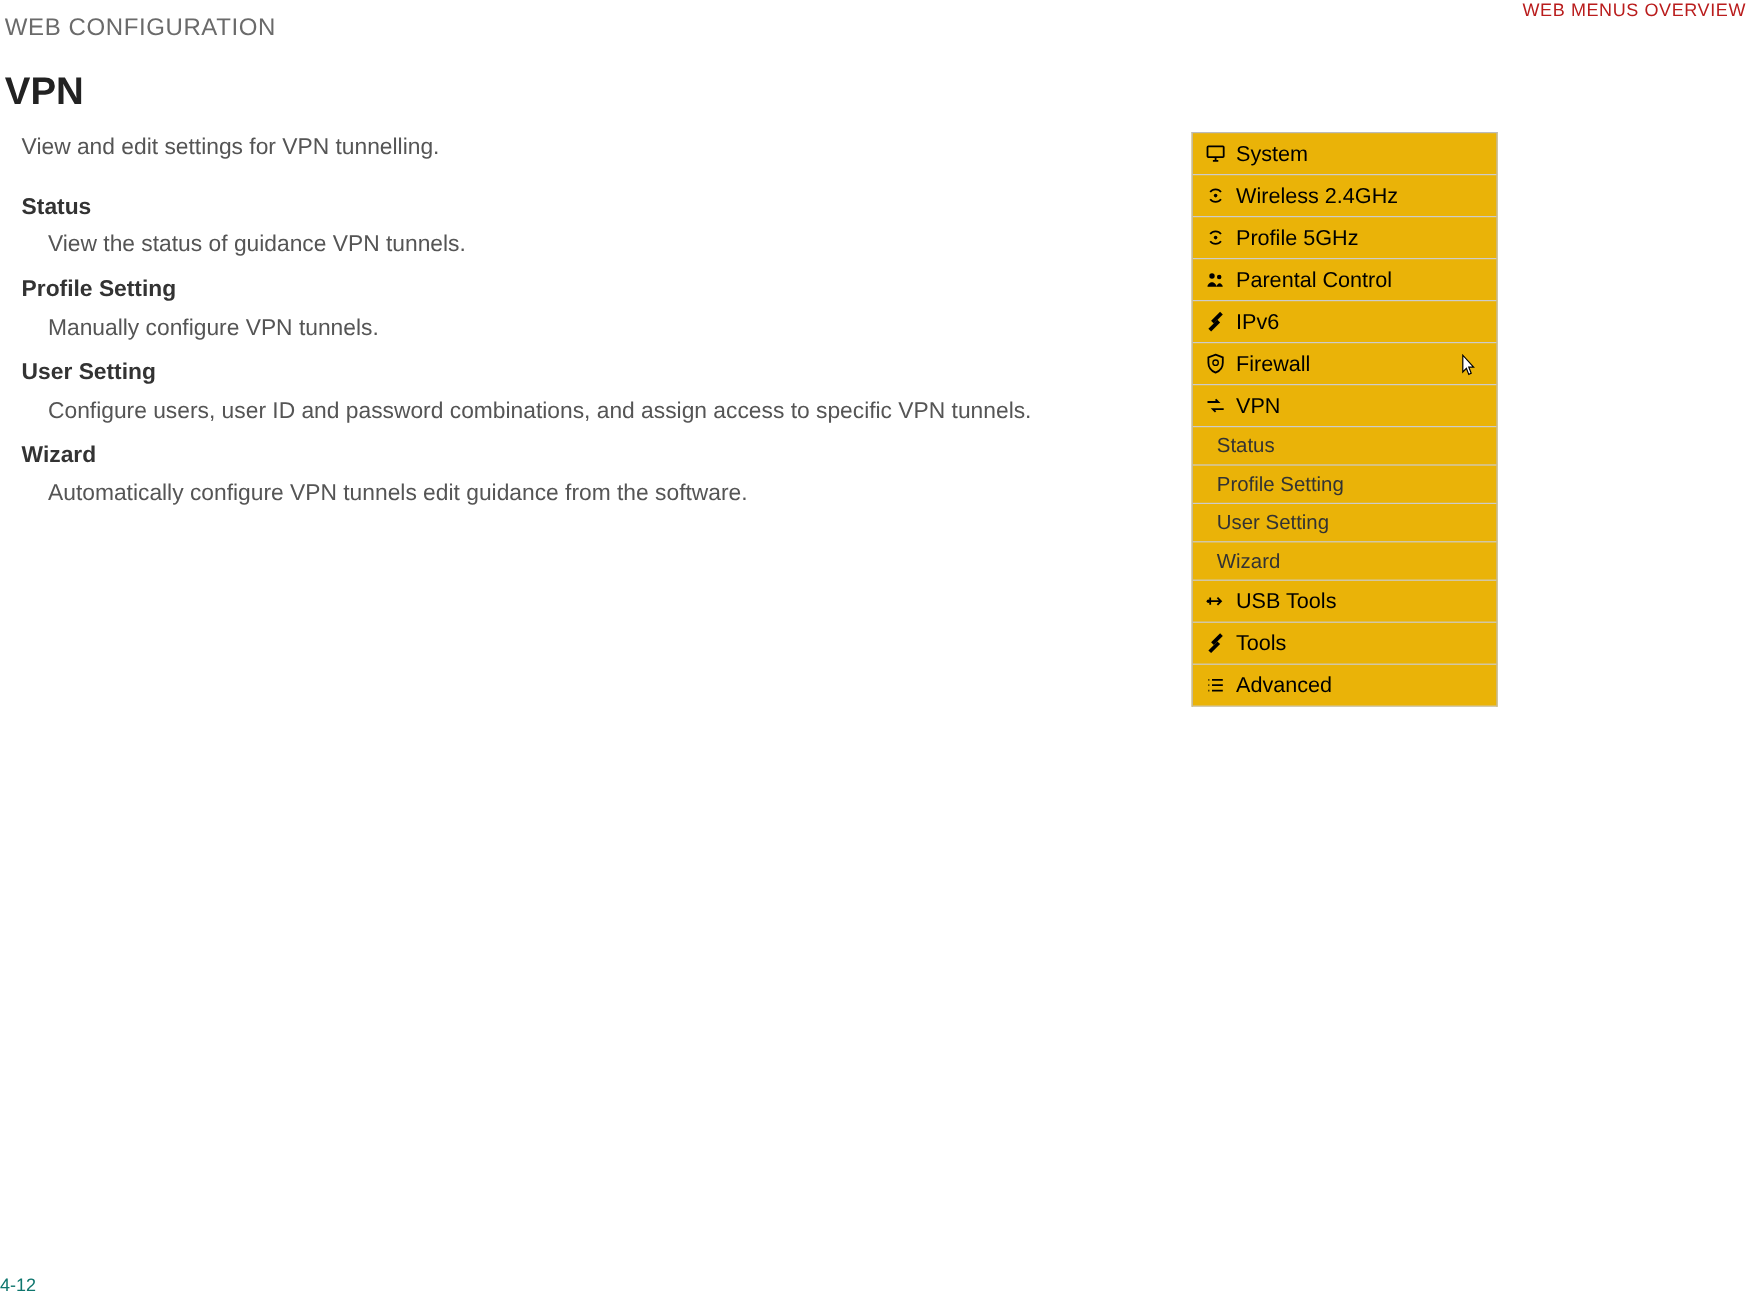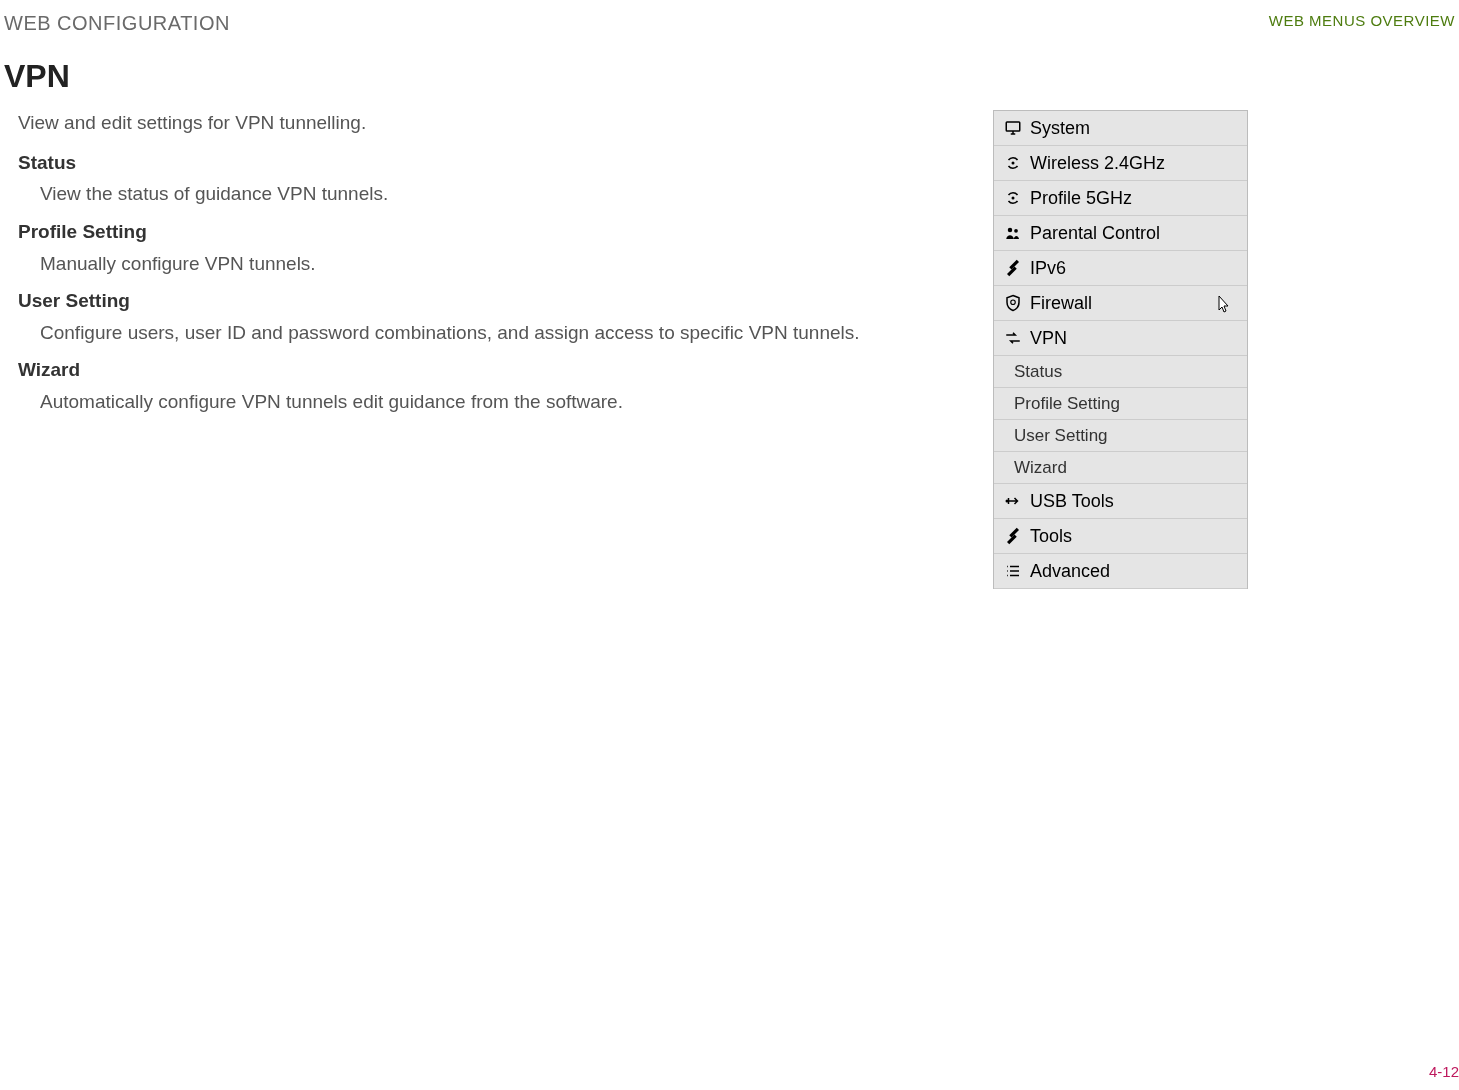--- a/index.html
+++ b/index.html
@@ -14,64 +14,64 @@
   .header-left {
     position: absolute;
     top: 12px; left: 4px;
     font-size: 20px;
     font-variant: small-caps;
     letter-spacing: 0.5px;
     color: #6a6a6a;
   }
   .header-right {
     position: absolute;
-    top: 12px; right: 4px;
+    top: 0; right: 4px;
     font-size: 15px;
     font-variant: small-caps;
     letter-spacing: 0.5px;
-    color: #4d7c0f;
+    color: #b91c1c;
   }
   .section-title {
     position: absolute;
     top: 58px; left: 4px;
     font-size: 32px;
     font-weight: bold;
     color: #222;
   }
   .content {
     position: absolute;
     top: 110px;
     left: 18px;
     width: 940px;
     font-size: 19px;
     line-height: 1.35;
     color: #555;
   }
-  .content .intro { margin-bottom: 14px; }
+  .content .intro { margin-bottom: 24px; }
   .content .sub-heading {
     font-weight: bold;
     color: #333;
     margin-top: 6px;
     margin-bottom: 6px;
   }
   .content .sub-desc {
     margin-left: 22px;
     margin-bottom: 12px;
   }
   .menu-panel {
     position: absolute;
     top: 110px;
     left: 993px;
     width: 255px;
     border: 1px solid #bcbcbc;
     border-bottom: none;
     font-family: Arial, sans-serif;
     font-size: 18px;
     color: #000;
-    background: #e5e5e5;
+    background: #eab308;
   }
   .menu-item {
     display: flex;
     align-items: center;
     height: 35px;
     border-bottom: 1px solid #ccc;
     padding-left: 6px;
     position: relative;
   }
   .menu-item.selected {
@@ -97,23 +97,23 @@
   .cursor-icon {
     position: absolute;
     right: 14px;
     top: 8px;
     pointer-events: none;
   }
   .footer {
     position: absolute;
     bottom: 10px;
     width: 100%;
-    text-align: right;
+    text-align: left;
     font-size: 15px;
-    color: #be185d;
+    color: #0f766e;
   }
   svg { display: block; }
 </style>
 </head>
 <body>
 
 <div class="header-left">WEB CONFIGURATION</div>
 <div class="header-right">WEB MENUS OVERVIEW</div>
 <div class="section-title">VPN</div>
 

